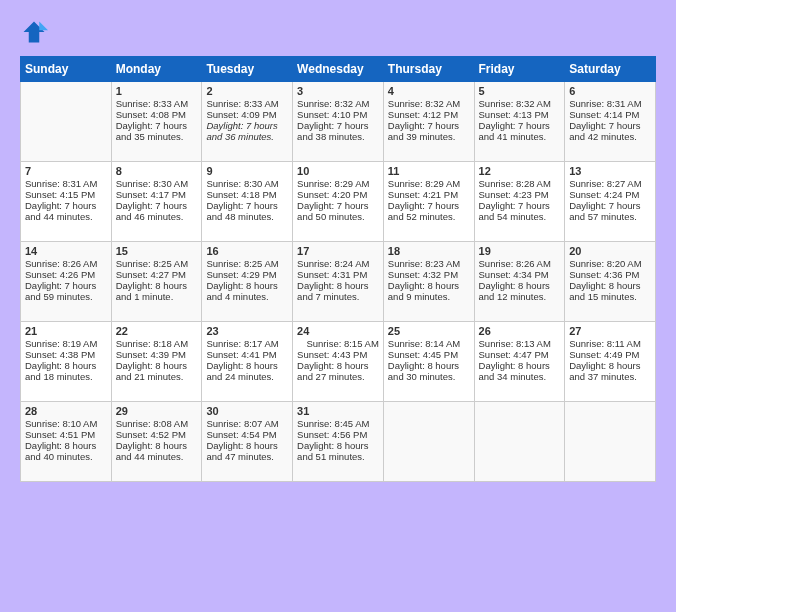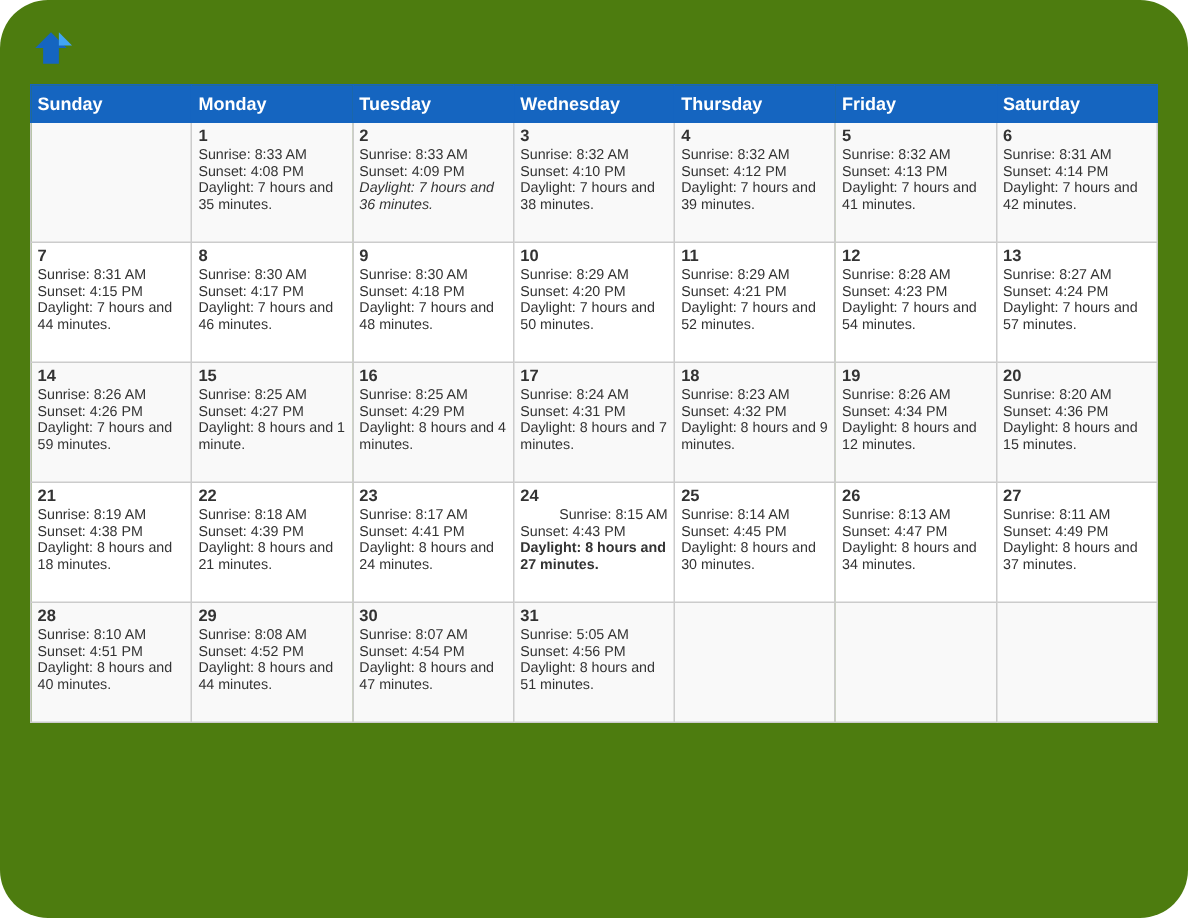--- a/index.html
+++ b/index.html
@@ -4,25 +4,24 @@
   <style>
     * { margin: 0; padding: 0; box-sizing: border-box; }
     body {
       font-family: Arial, sans-serif;
       background: #fff;
       width: 792px;
       height: 612px;
       overflow: hidden;
     }
     .page {
-      width: 792px;
+      width: 676px;
       min-height: 612px;
       padding: 18px 20px 10px 20px;
-      background: #4d7c0f;
-      border-radius: 32px;
+      background: #c4b5fd;
     }
     .header {
       display: flex;
       justify-content: space-between;
       align-items: flex-start;
       margin-bottom: 10px;
     }
     .logo {
       display: flex;
       align-items: center;
@@ -277,21 +276,21 @@
           <td>
             <span class="day-num">23</span>
             <span style="display: block;">Sunrise: 8:17 AM</span>
             <span style="display: block;">Sunset: 4:41 PM</span>
             <span style="display: block;">Daylight: 8 hours and 24 minutes.</span>
           </td>
           <td>
             <span class="day-num">24</span>
             <span style="display: block; text-align: right;">Sunrise: 8:15 AM</span>
             <span style="display: block;">Sunset: 4:43 PM</span>
-            <span style="display: block; font-weight: bold;">Daylight: 8 hours and 27 minutes.</span>
+            <span style="display: block;">Daylight: 8 hours and 27 minutes.</span>
           </td>
           <td>
             <span class="day-num">25</span>
             <span style="display: block;">Sunrise: 8:14 AM</span>
             <span style="display: block;">Sunset: 4:45 PM</span>
             <span style="display: block;">Daylight: 8 hours and 30 minutes.</span>
           </td>
           <td>
             <span class="day-num">26</span>
             <span style="display: block;">Sunrise: 8:13 AM</span>
@@ -319,21 +318,21 @@
             <span style="display: block;">Daylight: 8 hours and 44 minutes.</span>
           </td>
           <td>
             <span class="day-num">30</span>
             <span style="display: block;">Sunrise: 8:07 AM</span>
             <span style="display: block;">Sunset: 4:54 PM</span>
             <span style="display: block;">Daylight: 8 hours and 47 minutes.</span>
           </td>
           <td>
             <span class="day-num">31</span>
-            <span style="display: block;">Sunrise: 5:05 AM</span>
+            <span style="display: block;">Sunrise: 8:45 AM</span>
             <span style="display: block;">Sunset: 4:56 PM</span>
             <span style="display: block;">Daylight: 8 hours and 51 minutes.</span>
           </td>
           <td class="cell-empty"></td>
           <td class="cell-empty"></td>
           <td class="cell-empty"></td>
         </tr>
       </tbody>
   </table>
 </div>

